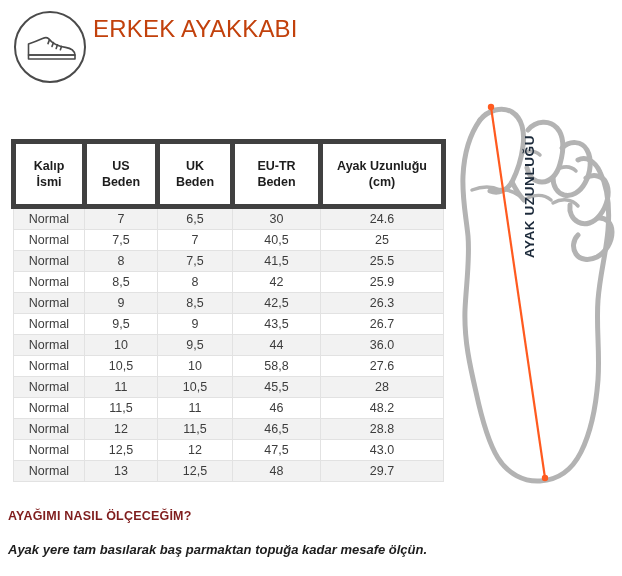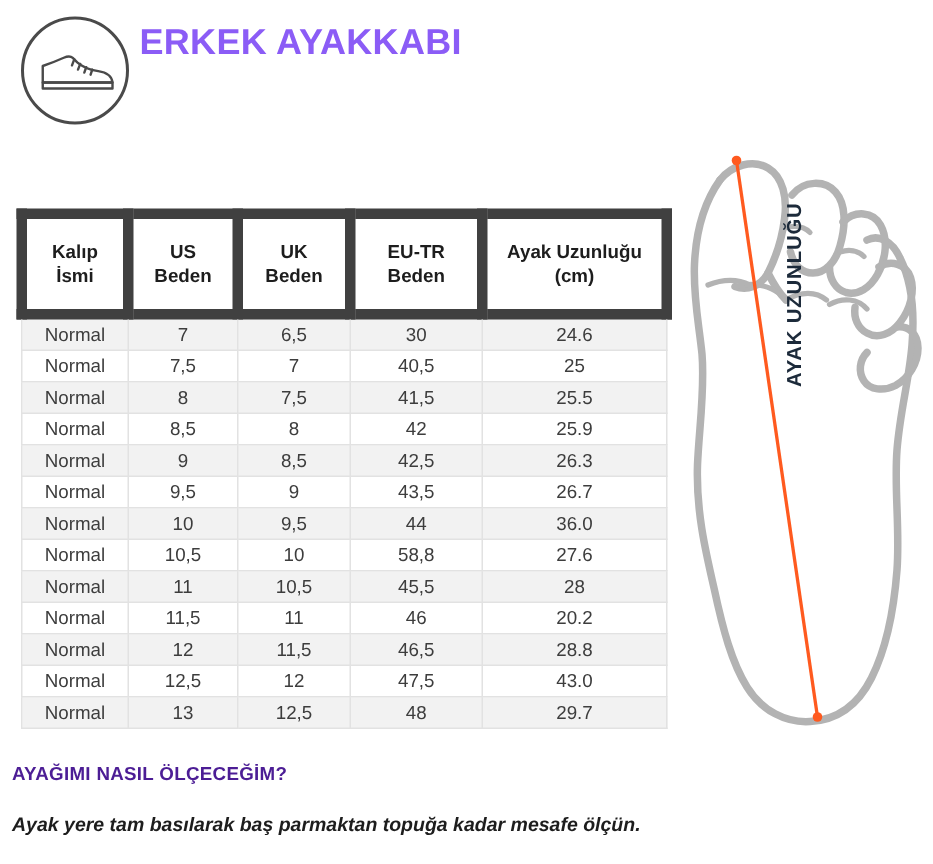--- a/index.html
+++ b/index.html
@@ -40,22 +40,22 @@
     top: 21px;
   }
   #title-block {
     position: absolute;
     left: 93px;
     top: 14px;
     width: 380px;
   }
   #main-title {
     font-size: 24px;
-    font-weight: bold;
-    color: #8b5cf6;
+    font-weight: normal;
+    color: #c2410c;
     letter-spacing: 0.2px;
     line-height: 30px;
     margin: 0;
     white-space: nowrap;
   }
   #sub-title {
     font-size: 14.5px;
     font-weight: bold;
     color: #23272b;
     line-height: 20px;
@@ -75,21 +75,21 @@
   }
   #size-table col.c-mold  { width: 71px; }
   #size-table col.c-us    { width: 73px; }
   #size-table col.c-uk    { width: 75px; }
   #size-table col.c-eu    { width: 88px; }
   #size-table col.c-len   { width: 123px; }
 
   #size-table th {
     height: 60px;
     background: #ffffff;
-    border: 7px solid #404040;
+    border: 5px solid #404040;
     font-size: 12.5px;
     font-weight: bold;
     color: #1d1d1d;
     text-align: center;
     vertical-align: middle;
     line-height: 16px;
     padding: 0 2px;
   }
   #size-table th span { display: block; }
   #size-table td {
@@ -126,21 +126,21 @@
     white-space: nowrap;
   }
 
   
   #note-heading {
     position: absolute;
     left: 8px;
     top: 509px;
     font-size: 12.5px;
     font-weight: bold;
-    color: #4c1d95;
+    color: #7f1d1d;
     letter-spacing: 0.2px;
     white-space: nowrap;
   }
   #note-body {
     position: absolute;
     left: 8px;
     top: 542px;
     font-size: 13px;
     font-weight: bold;
     color: #1d1d1d;
@@ -263,21 +263,21 @@
         <td>11</td>
         <td>10,5</td>
         <td>45,5</td>
         <td>28</td>
       </tr>
       <tr>
         <td>Normal</td>
         <td>11,5</td>
         <td>11</td>
         <td>46</td>
-        <td>20.2</td>
+        <td>48.2</td>
       </tr>
       <tr>
         <td>Normal</td>
         <td>12</td>
         <td>11,5</td>
         <td>46,5</td>
         <td>28.8</td>
       </tr>
       <tr>
         <td>Normal</td>

